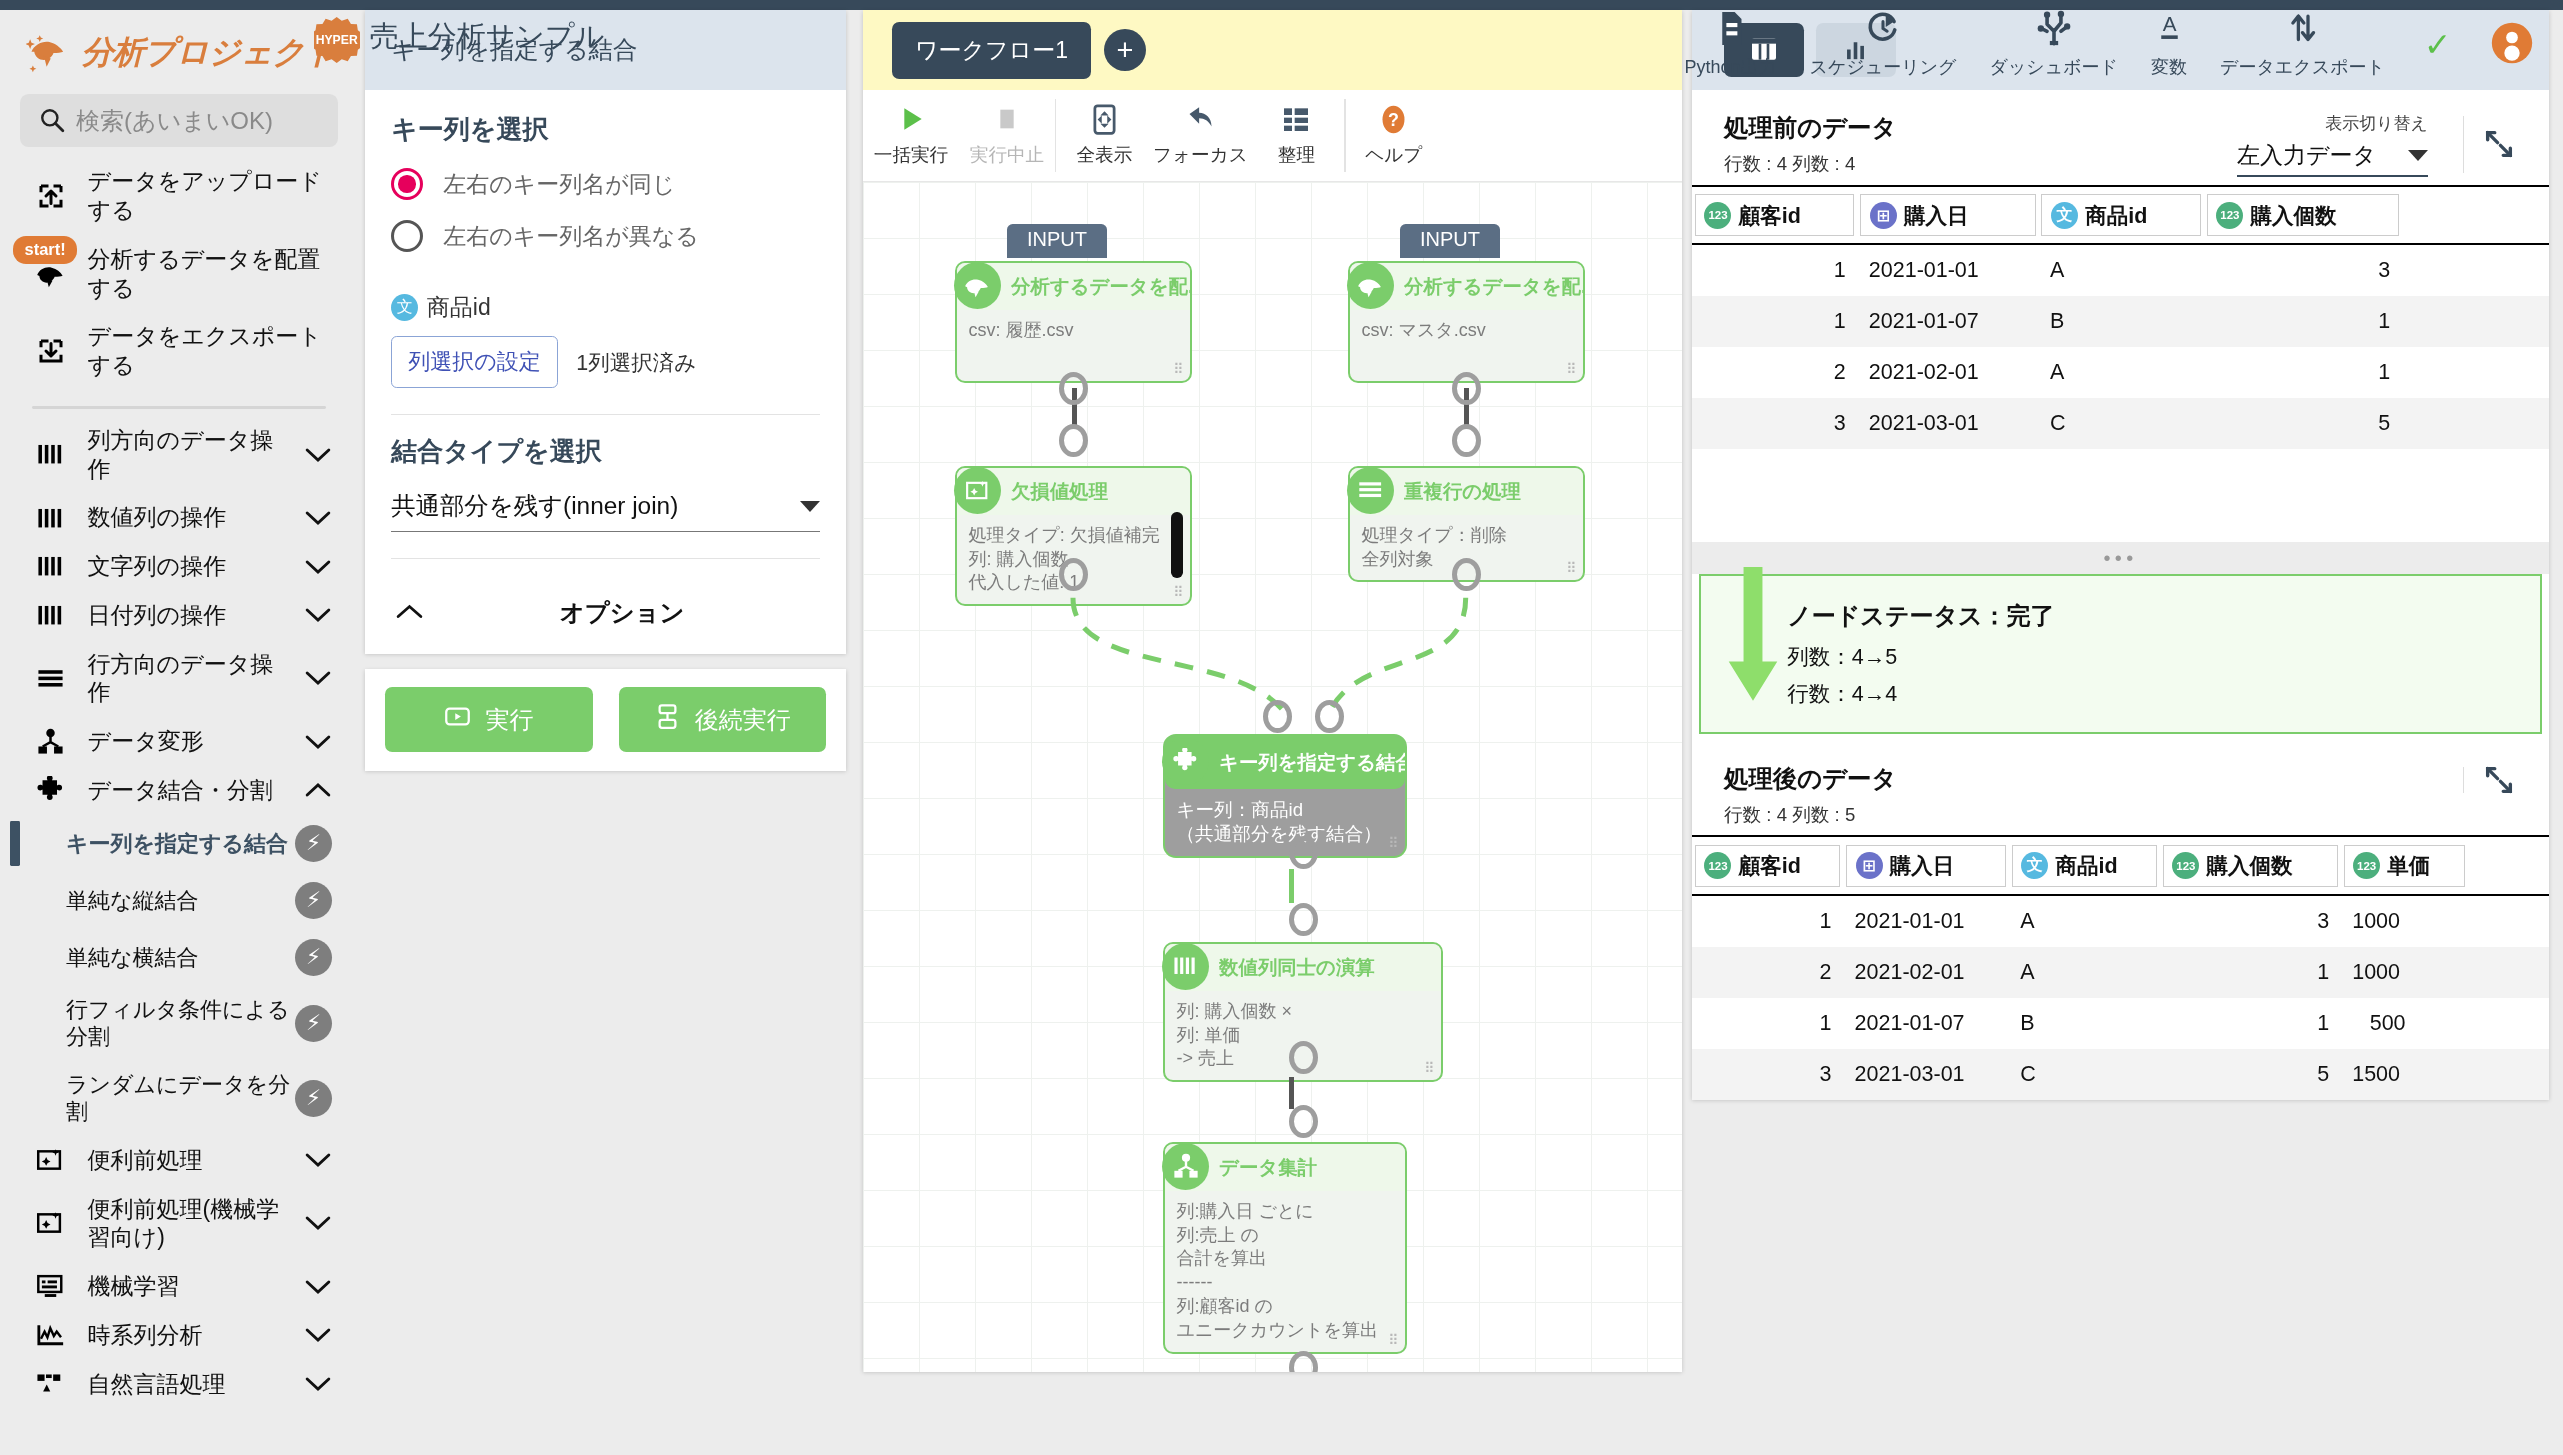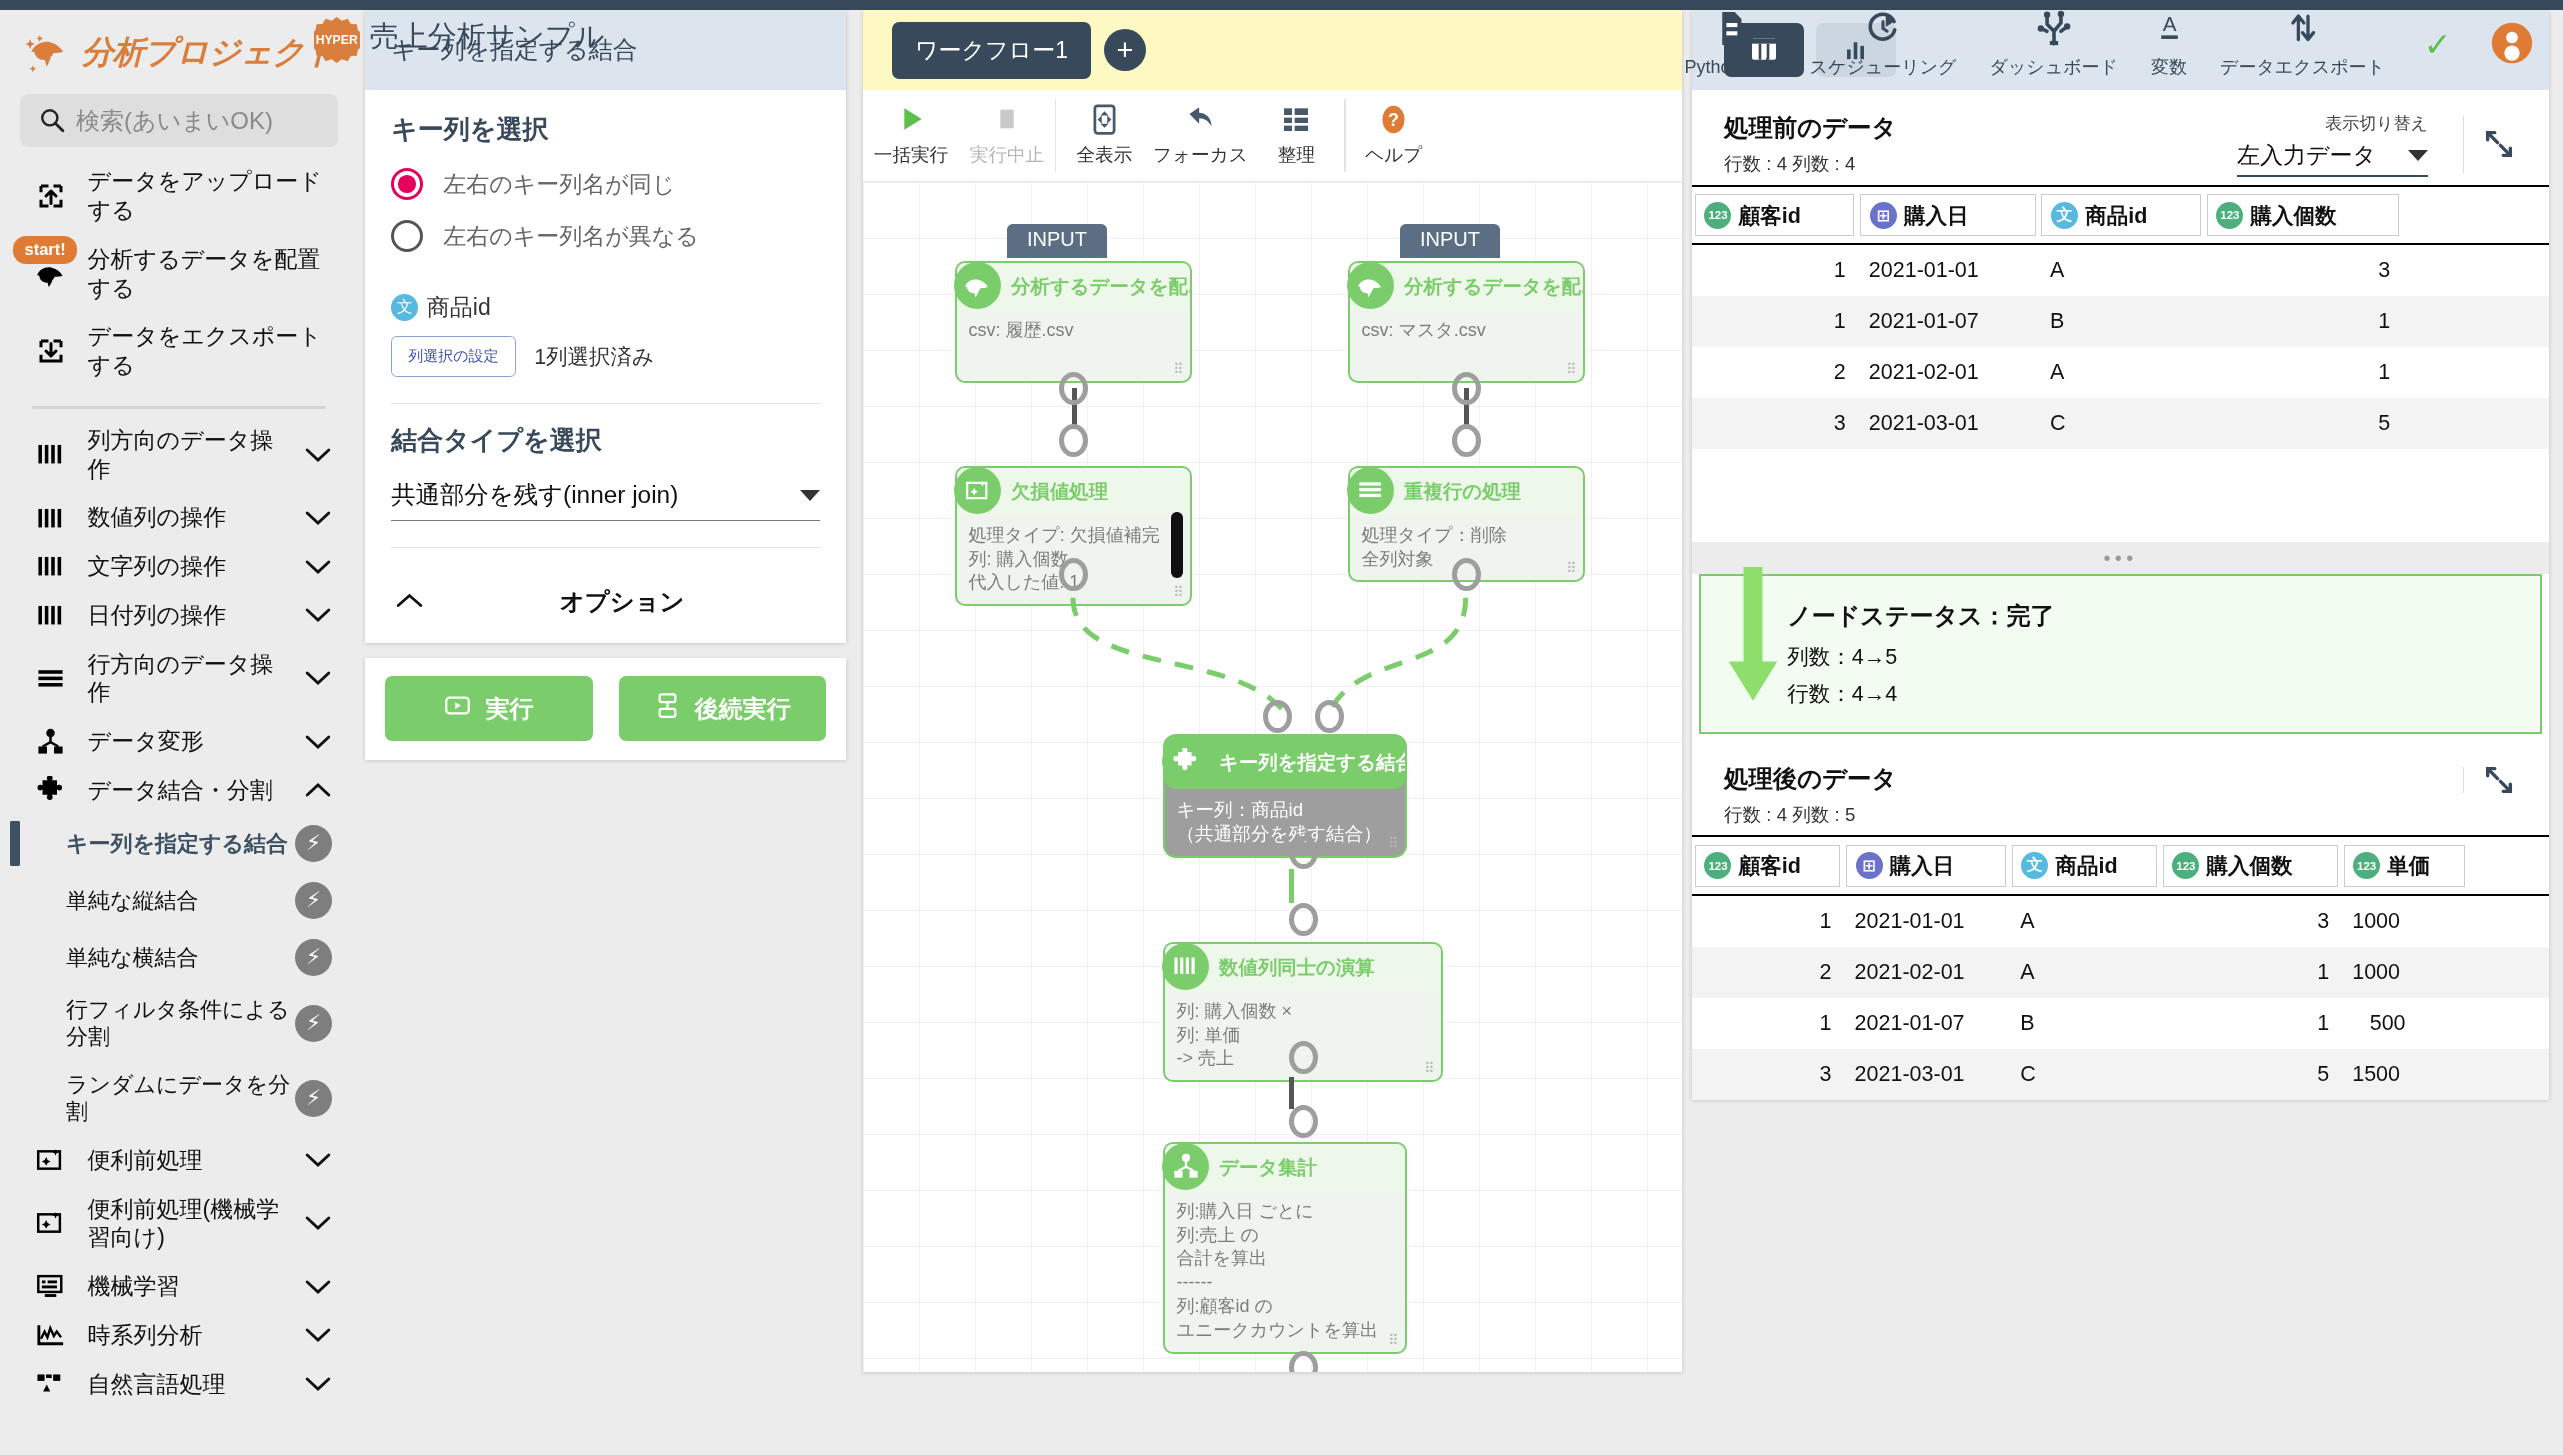--- a/index.html
+++ b/index.html
@@ -107,21 +107,21 @@
   .type-chip {
     width: 27px; height: 27px; border-radius: 50%; background: #56b9e0; color: #fff;
     font-size: 16px; display:flex; align-items:center; justify-content:center; flex:0 0 27px;
   }
   .type-chip.num { background:#4caf7d; font-size:11.5px; }
   .type-chip.date { background:#6b72c9; }
   .keycol-name { font-size: 23px; color: #333; }
   .colsel-row { display:flex; align-items:center; gap: 18.6px; }
   .btn-outline {
     border: 1.4px solid #8ba4d6; color: #3f51b5; background:#fff; border-radius: 5.7px;
-    font-size: 15px; padding: 10px 16px; cursor:pointer;
+    font-size: 22px; padding: 10px 16px; cursor:pointer;
     font-family:"Liberation Sans", sans-serif;
   }
   .colsel-note { font-size: 21.5px; color: #333; }
   .hr { height: 1.4px; background: #e3e3e3; margin: 26px 0 18.6px 0; }
   .select-line {
     display:flex; align-items:center; justify-content:space-between;
     border-bottom: 1.4px solid #777; padding-bottom: 8.6px; margin-top: 8.6px;
   }
   .select-value { font-size: 24.4px; color: #111; }
   .caret-dn { width:0;height:0;border-left:10px solid transparent;border-right:10px solid transparent;border-top:11.5px solid #333; }
@@ -133,21 +133,20 @@
   .options-label { font-size: 24.4px; font-weight: 700; color: #111; margin: 0 auto; }
   .run-card {
     background:#fff; margin: 14.3px 7.2px 0 7.2px; padding: 18.6px 20px;
     display:flex; gap: 26px; box-shadow: 0 1.4px 4.3px rgba(0,0,0,.18);
   }
   .btn-green {
     flex:1; background:#7bcd6b; color:#fff; border:0; border-radius: 7.2px;
     font-size: 24px; padding: 16px 0; display:flex; align-items:center;
     justify-content:center; gap: 14.3px; cursor:pointer;
     font-family:"Liberation Sans", sans-serif;
-    font-weight:bold;
   }
 
   
   .canvas-col { width: 839px; flex: 0 0 839px; padding: 0 10px; }
   .canvas-card { background:#fff; height: 1362px; box-shadow: 0 1.4px 4.3px rgba(0,0,0,.18); display:flex; flex-direction:column;}
   .wf-tabs { background:#fef9c3; height: 80px; display:flex; align-items:center; gap: 13px; padding-left: 29px;}
   .wf-tab {
     background:#37495a; color:#fff; font-size: 23px; border-radius: 7.2px;
     padding: 13px 23px; cursor:pointer;
   }

